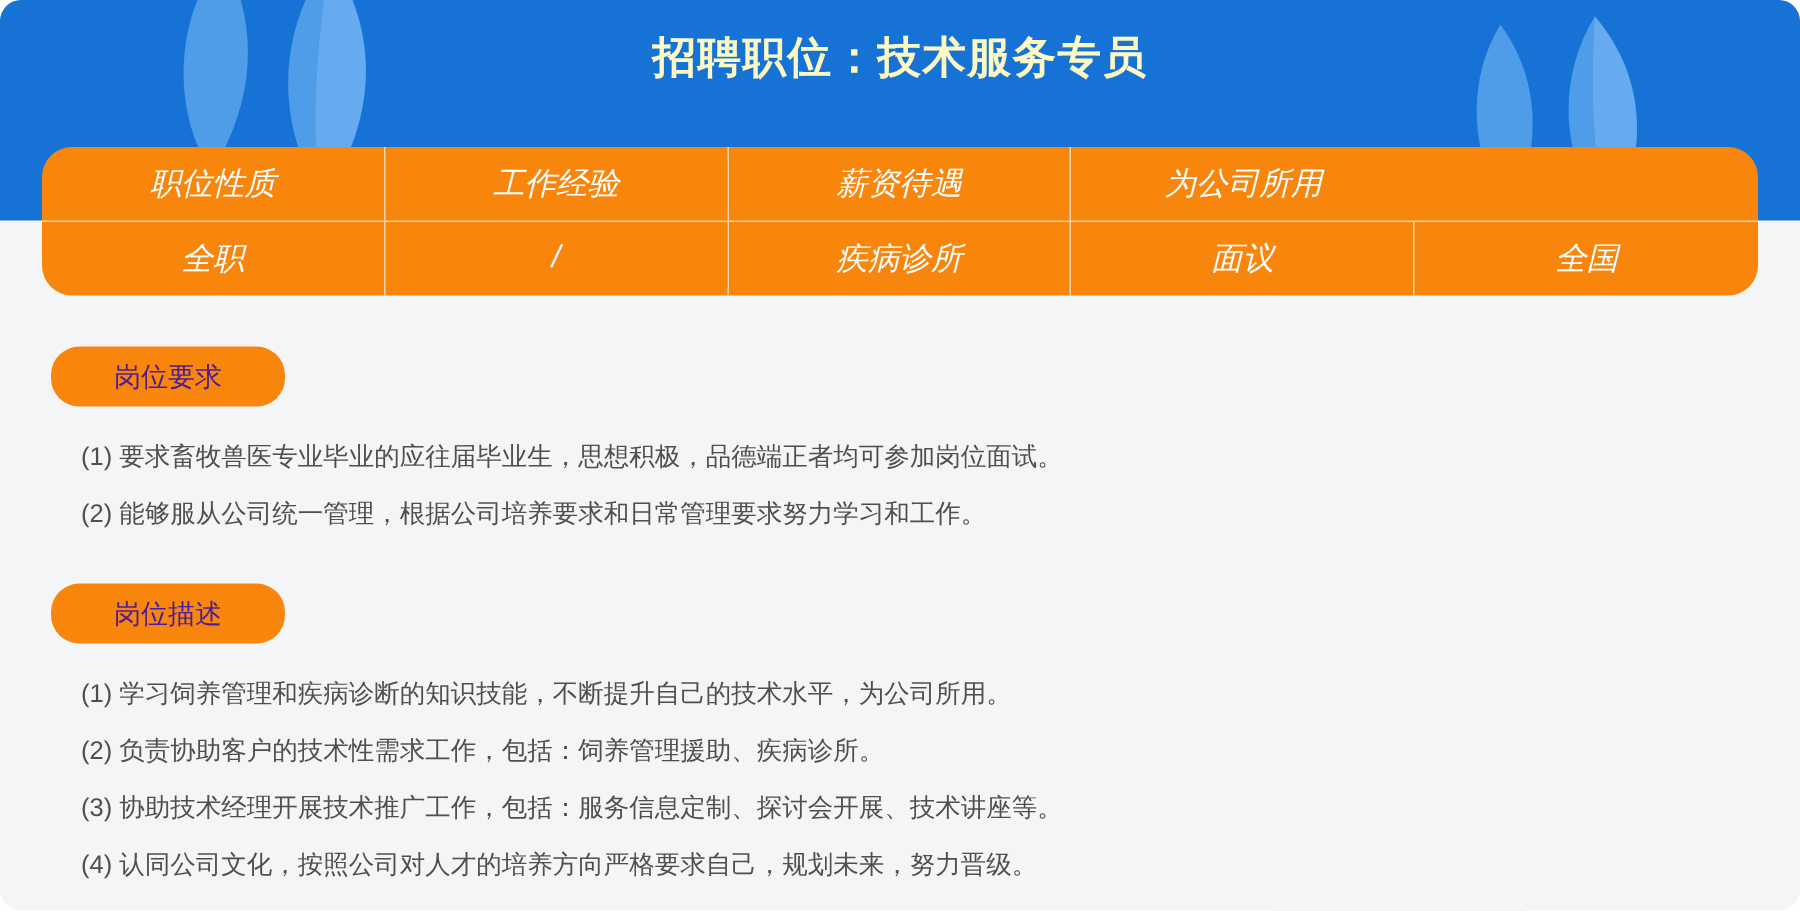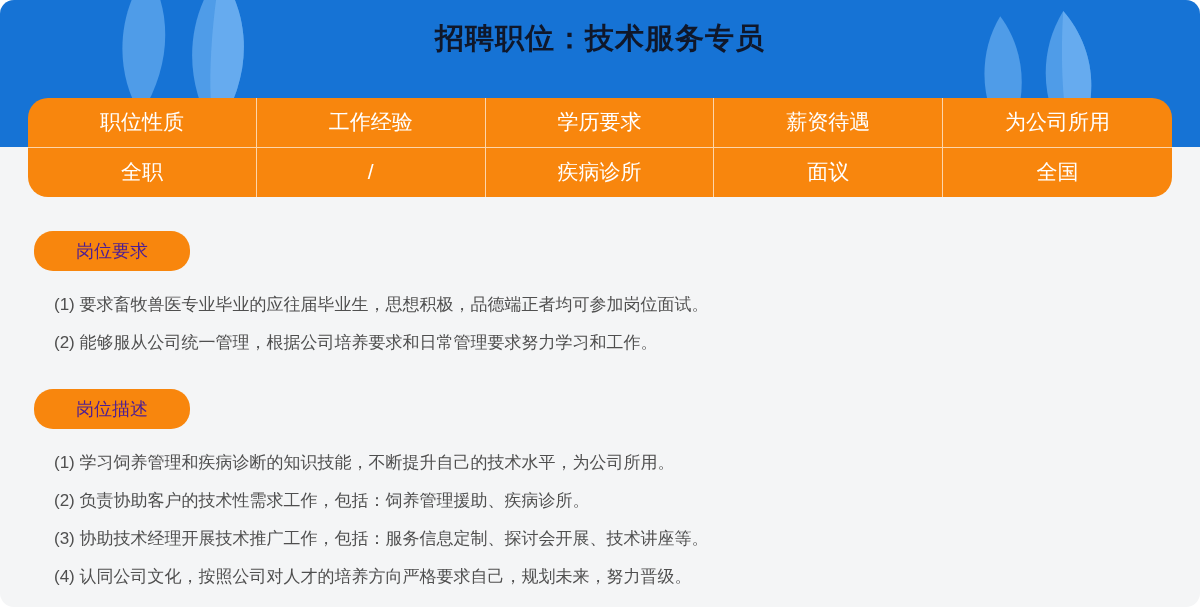--- a/index.html
+++ b/index.html
@@ -12,27 +12,27 @@
   .header{
     position:absolute;top:0;left:0;width:100%;height:147px;
     background:#1673d5;overflow:hidden;
   }
   .wing{position:absolute;pointer-events:none;}
   .wing-left{left:62px;top:-36px;width:240px;height:170px;transform:rotate(6deg);}
   .wing-right{right:58px;top:6px;width:210px;height:150px;}
   .page-title{
     position:absolute;top:0;left:0;width:100%;height:78px;
     display:flex;align-items:center;justify-content:center;
-    margin:0;color:#0f172a;font-size:29px;font-weight:bold;letter-spacing:1px;
+    margin:0;color:#fef9c3;font-size:29px;font-weight:bold;letter-spacing:1px;
   }
   
   .info-table{
     position:absolute;left:28px;top:98px;width:1144px;height:99px;
     background:#f8860d;border-radius:20px;overflow:hidden;
-    display:grid;grid-template-rows:1fr 1fr;
+    display:grid;grid-template-rows:1fr 1fr;font-style:italic;
   }
   .info-row{display:grid;grid-template-columns:repeat(5,1fr);}
   .info-row.header-row{border-bottom:1px solid rgba(255,255,255,.65);}
   .info-cell{
     display:flex;align-items:center;justify-content:center;
     color:#ffffff;font-size:21px;
     border-right:1px solid rgba(255,255,255,.65);
   }
   .info-cell:last-child{border-right:none;}
   
@@ -62,21 +62,20 @@
       <path d="M150 0 C186 42 194 100 162 160 C126 116 118 52 150 0 Z" fill="#4f9ce8"></path>
       <path d="M150 0 C186 42 194 100 162 160 C150 130 146 60 150 0 Z" fill="#6aaef0" opacity="0.85"></path>
     </svg>
     <h1 class="page-title">招聘职位：技术服务专员</h1>
   </div>
 
   <div class="info-table">
     <div class="info-row header-row">
       <div class="info-cell">职位性质</div>
       <div class="info-cell">工作经验</div>
-      <div class="info-cell">学历要求</div>
       <div class="info-cell">薪资待遇</div>
       <div class="info-cell">为公司所用</div>
     </div>
     <div class="info-row value-row">
       <div class="info-cell">全职</div>
       <div class="info-cell">/</div>
       <div class="info-cell">疾病诊所</div>
       <div class="info-cell">面议</div>
       <div class="info-cell">全国</div>
     </div>

